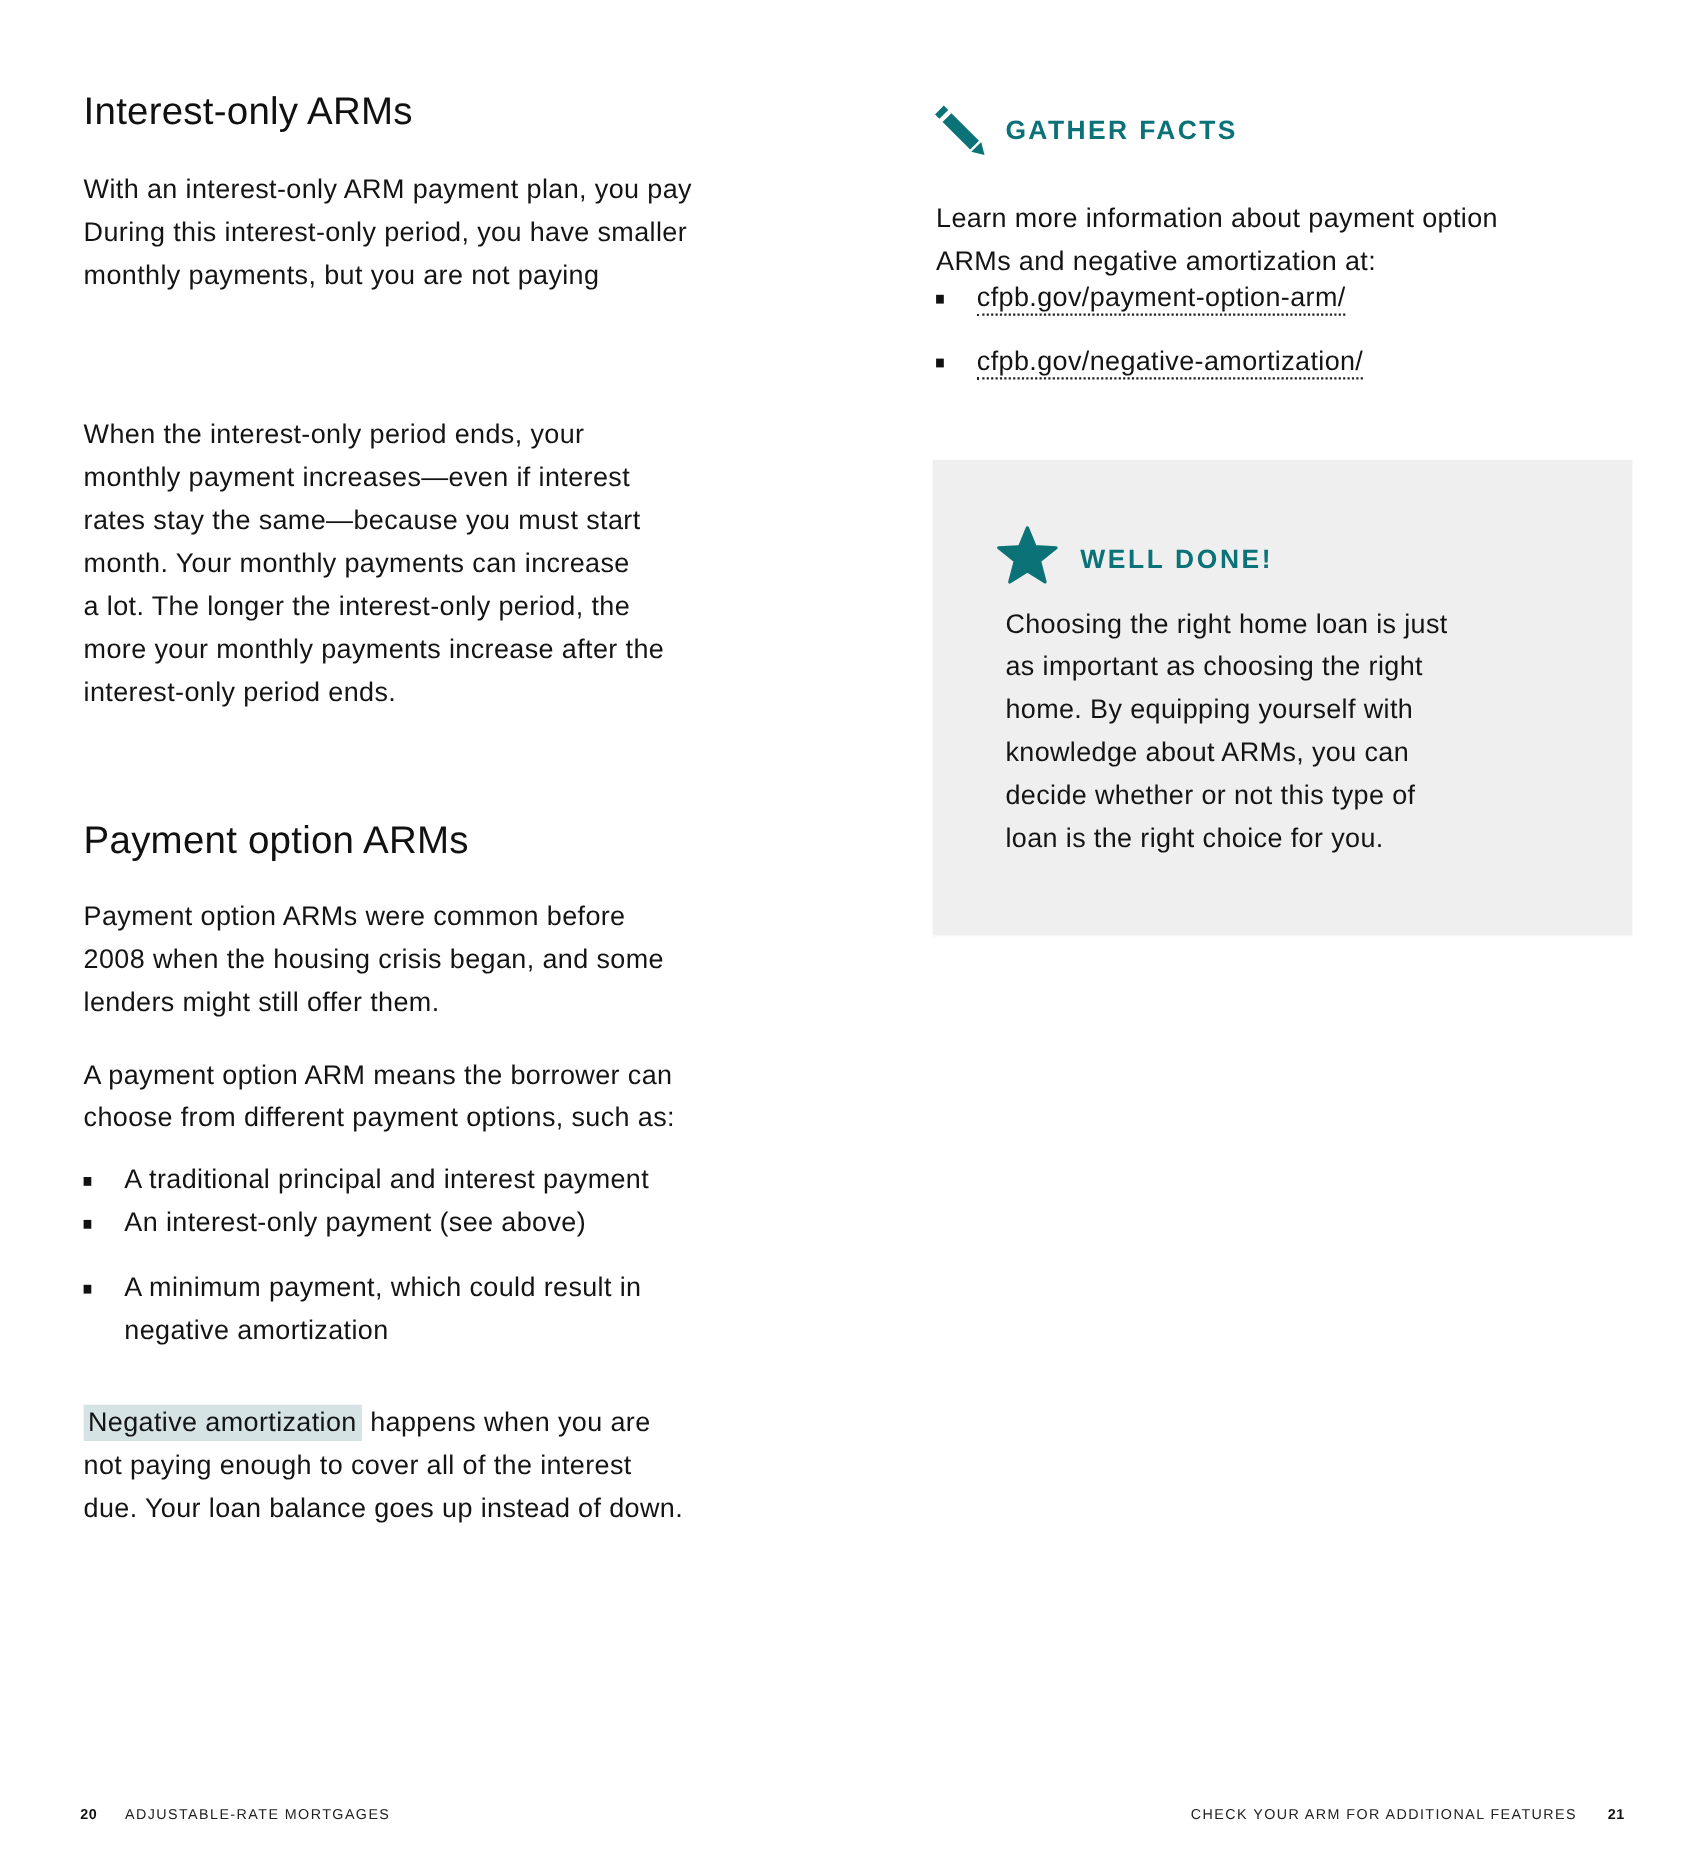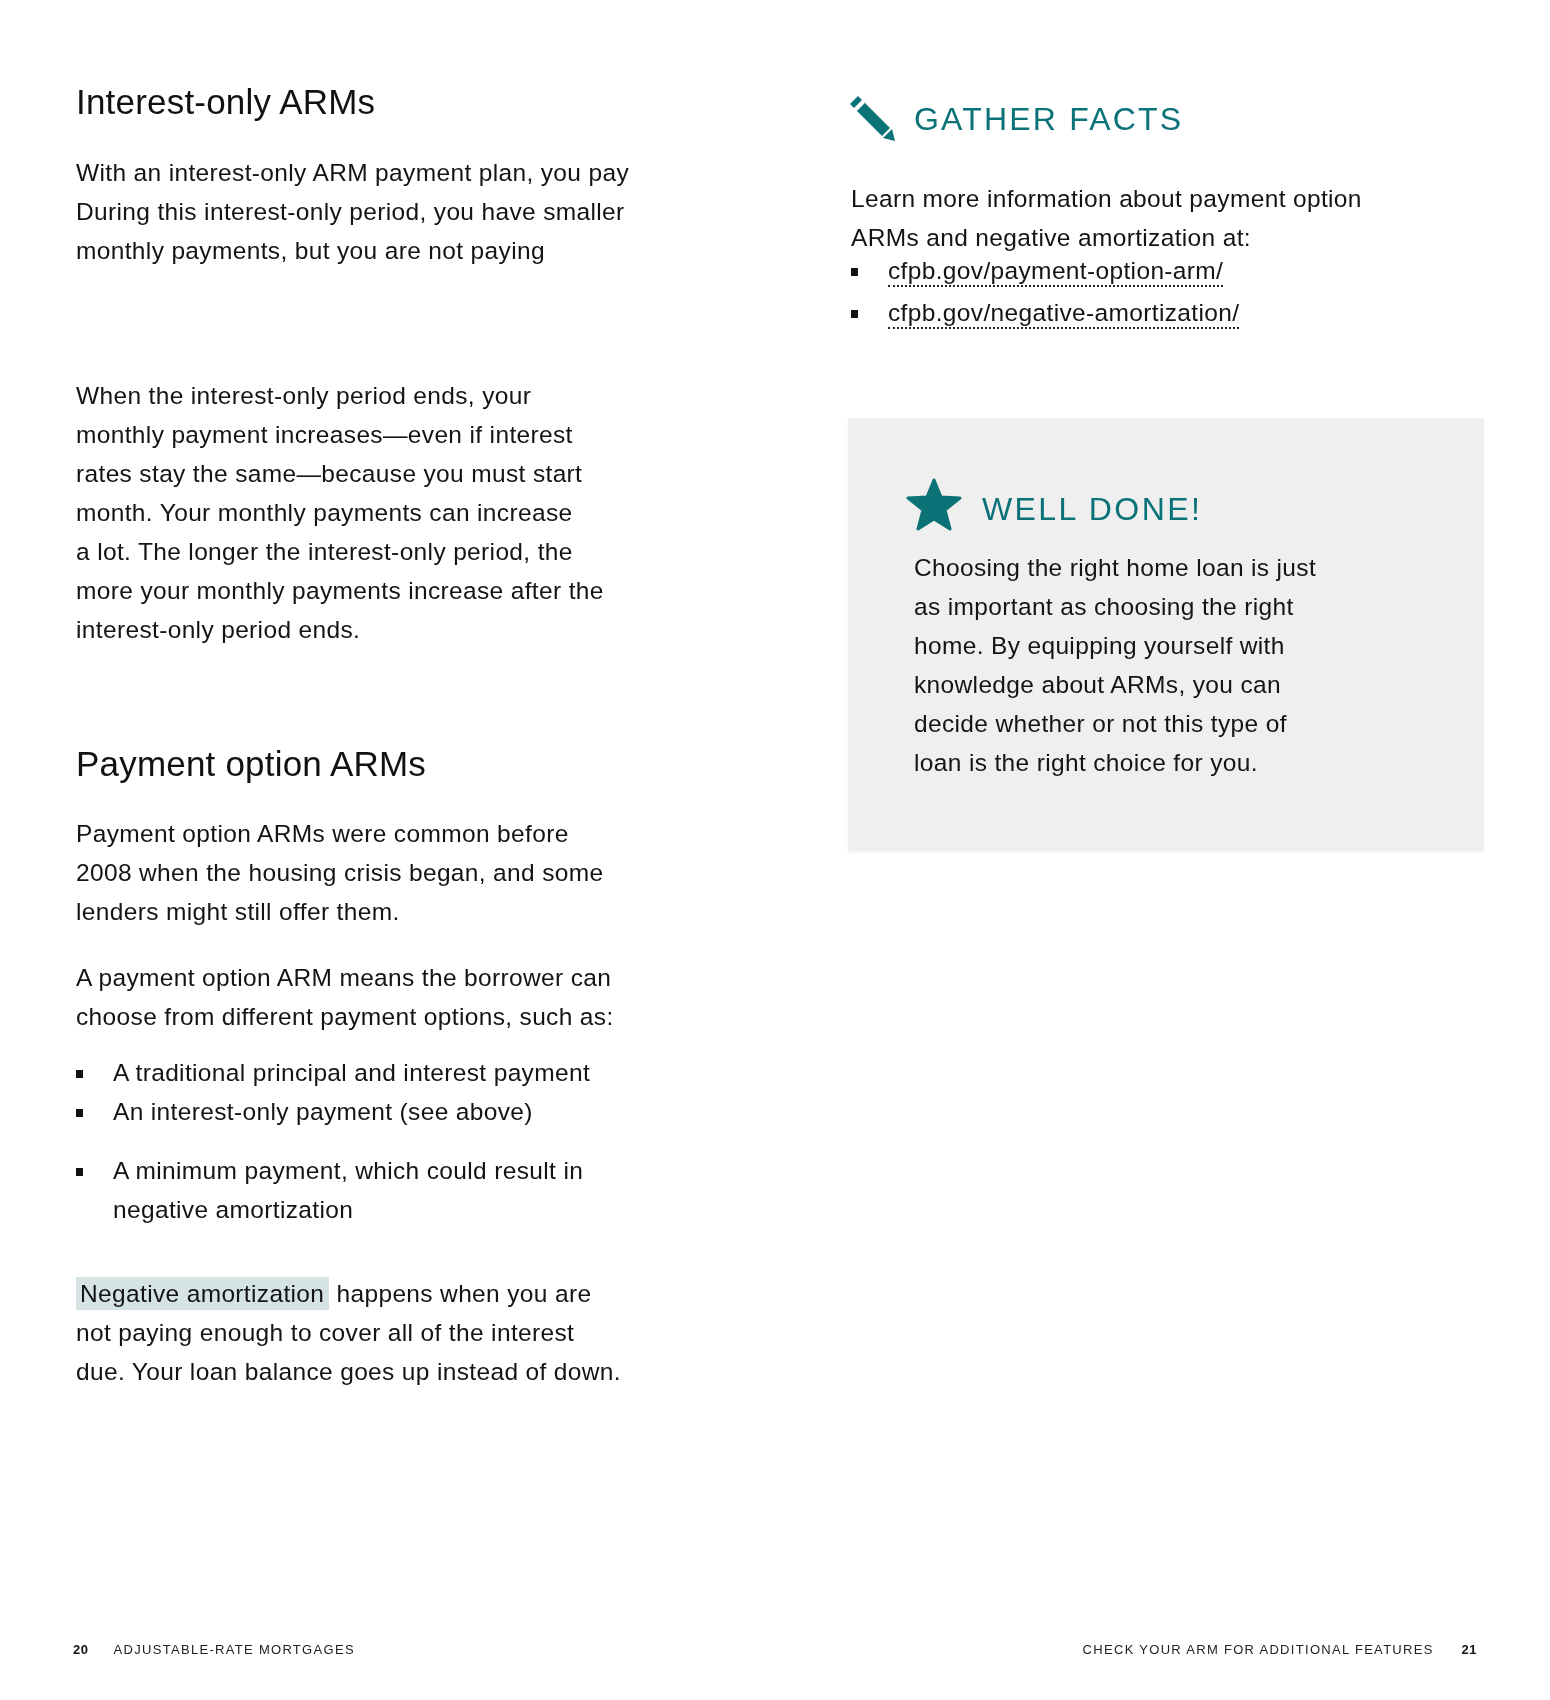--- a/index.html
+++ b/index.html
@@ -6,21 +6,21 @@
   body { width: 1550px; height: 1700px; position: relative; overflow: hidden;
          font-family: "Liberation Sans", "DejaVu Sans", sans-serif; color: #111111; }
   .abs { position: absolute; }
   .h2 { font-size: 35px; line-height: 40px; font-weight: normal; margin: 0; color: #111; letter-spacing: 0.2px; }
   .p { font-size: 24.5px; line-height: 39px; margin: 0; color: #141414; letter-spacing: 0.35px; }
   .p .line { display: block; white-space: nowrap; }
   .bullet-list { list-style: none; margin: 0; padding: 0; }
   .bullet-item { position: relative; font-size: 24.5px; line-height: 39px; color: #141414; letter-spacing: 0.35px; }
   .bullet-item .sq { position: absolute; width: 7px; height: 8px; background: #111; }
   .bullet-item .line { display: block; white-space: nowrap; }
-  .callout-title { font-size: 32px; letter-spacing: 2.2px; color: #0b7277; font-weight: normal; line-height: 30px; white-space: nowrap; }
+  .callout-title { font-size: 24px; letter-spacing: 2.2px; color: #0b7277; font-weight: bold; line-height: 30px; white-space: nowrap; }
   .link { color: #141414; text-decoration: none; border-bottom: 2px dotted #222; padding-bottom: 1px; font-size: 24.5px; letter-spacing: 0.35px; white-space: nowrap; }
   .gray-box { background: #efefef; box-shadow: 0 2px 2px rgba(0,0,0,0.06); }
   .highlight { background: #d6e3e4; padding: 3px 5px 3px 4px; }
   .footer { font-size: 13px; letter-spacing: 1.3px; color: #222; line-height: 20px; white-space: nowrap; }
   .footer .num { font-weight: bold; color: #111; letter-spacing: 0.5px; }
 </style>
 </head>
 <body>
 
 <h2 class="abs h2" style="left:76px; top:82px;">Interest-only ARMs</h2>
@@ -87,21 +87,21 @@
   </svg>
 </div>
 <div class="abs callout-title" style="left:914px; top:104px;">GATHER FACTS</div>
 
 <div class="abs p" style="left:851px; top:179px;">
   <span class="line">Learn more information about payment option</span>
   <span class="line">ARMs and negative amortization at:</span>
 </div>
 
 <ul class="abs bullet-list" style="left:851px; top:251px;">
-  <li class="bullet-item" style="padding-left:37px; margin-bottom:3px;">
+  <li class="bullet-item" style="padding-left:37px; margin-bottom:19px;">
     <span class="sq" style="left:0; top:17px;"></span>
     <a class="link" href="#">cfpb.gov/payment-option-arm/</a>
   </li>
   <li class="bullet-item" style="padding-left:37px;">
     <span class="sq" style="left:0; top:17px;"></span>
     <a class="link" href="#">cfpb.gov/negative-amortization/</a>
   </li>
 </ul>
 
 <div class="abs gray-box" style="left:848px; top:418px; width:636px; height:432px;"></div>

